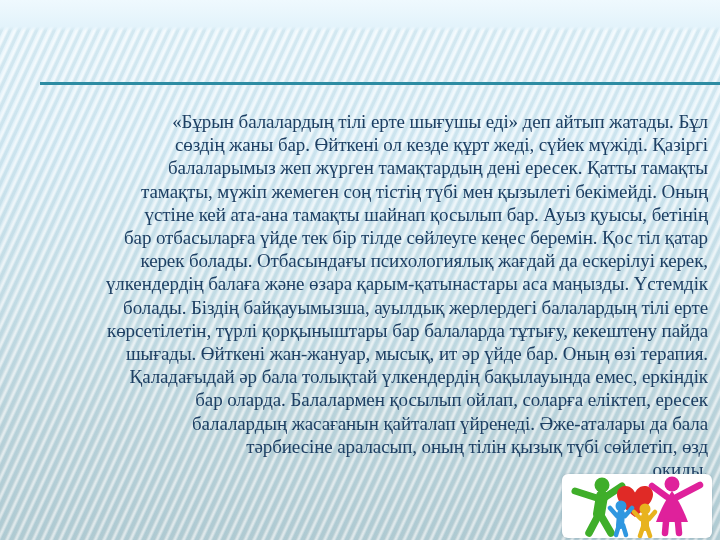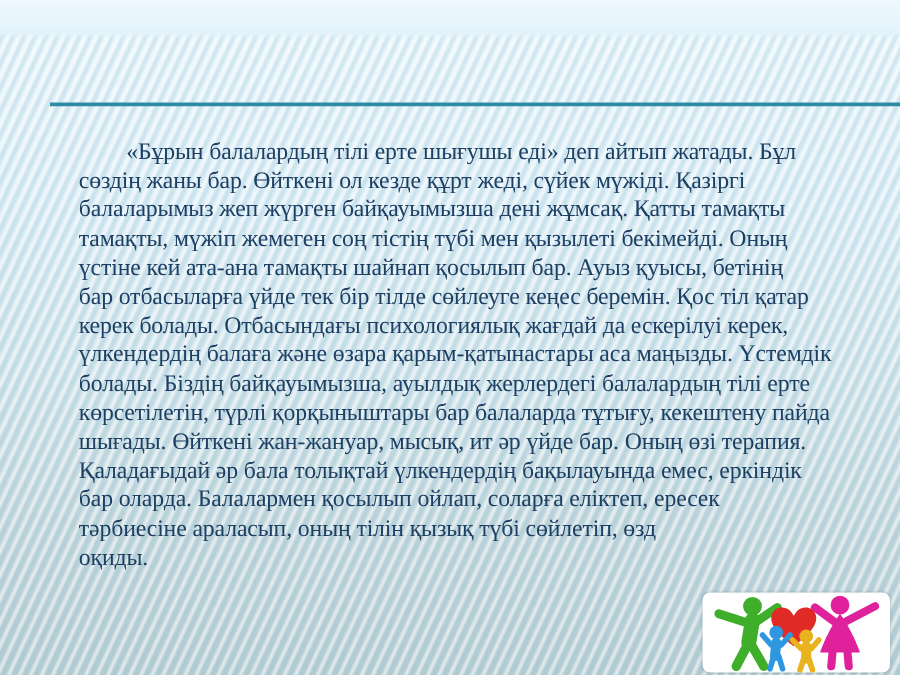--- a/index.html
+++ b/index.html
@@ -25,51 +25,52 @@
     background:linear-gradient(180deg,#eff9fe 0%, #e3f3fb 85%, rgba(227,243,251,0) 100%);
   }
   .divider{
     position:absolute;top:82px;left:40px;right:0;height:2.5px;
   }
   .body-text{
     position:absolute;top:110px;left:63px;width:645px;
     font-size:19px;line-height:23.2px;
     letter-spacing:-0.1px;
   }
-  .line{white-space:nowrap;}
+  .line{white-space:nowrap;text-align:right;}
   .line.indent{padding-left:38px;}
   .logo-box{
     position:absolute;left:562px;top:474px;width:150px;height:64px;
     background:#ffffff;border-radius:6px;
     box-shadow:0 0 2px rgba(60,90,110,0.35);
   }
   .logo-box svg{display:block;width:150px;height:64px;}
   .logo-box .limb{fill:none;stroke-linecap:round;}
 </style>
 </head>
 <body>
 
 <div class="slide">
   <div class="top-band"></div>
   <div class="divider" style="background:#2d8ca3;"></div>
 
   <div class="body-text" style="color:#1d3f63;">
     <div class="line indent">«Бұрын балалардың тілі ерте шығушы еді» деп айтып жатады. Бұл</div>
     <div class="line">сөздің жаны бар. Өйткені ол кезде құрт жеді, сүйек мүжіді. Қазіргі</div>
-    <div class="line">балаларымыз жеп жүрген байқауымызша дені жұмсақ. Қатты тамақты</div>
+    <div class="line">балаларымыз жеп жүрген тамақтардың дені ересек. Қатты тамақты</div>
     <div class="line">тамақты, мүжіп жемеген соң тістің түбі мен қызылеті бекімейді. Оның</div>
     <div class="line">үстіне кей ата-ана тамақты шайнап қосылып бар. Ауыз қуысы, бетінің</div>
     <div class="line">бар отбасыларға үйде тек бір тілде сөйлеуге кеңес беремін. Қос тіл қатар</div>
     <div class="line">керек болады. Отбасындағы психологиялық жағдай да ескерілуі керек,</div>
     <div class="line">үлкендердің балаға және өзара қарым-қатынастары аса маңызды. Үстемдік</div>
     <div class="line">болады. Біздің байқауымызша, ауылдық жерлердегі балалардың тілі ерте</div>
     <div class="line">көрсетілетін, түрлі қорқыныштары бар балаларда тұтығу, кекештену пайда</div>
     <div class="line">шығады. Өйткені жан-жануар, мысық, ит әр үйде бар. Оның өзі терапия.</div>
     <div class="line">Қаладағыдай әр бала толықтай үлкендердің бақылауында емес, еркіндік</div>
     <div class="line">бар оларда. Балалармен қосылып ойлап, соларға еліктеп, ересек</div>
+    <div class="line">балалардың жасағанын қайталап үйренеді. Әже-аталары да бала</div>
     <div class="line">тәрбиесіне араласып, оның тілін қызық түбі сөйлетіп, өзд</div>
     <div class="line">оқиды.</div>
   </div>
 
   <div class="logo-box">
     <svg viewBox="0 0 150 64">
 
       <g fill="#3fae2a" stroke="#3fae2a">
         <circle cx="40" cy="11" r="7.5" stroke="none"></circle>
         <path class="limb" d="M40 22 L37 40" stroke-width="12"></path>

